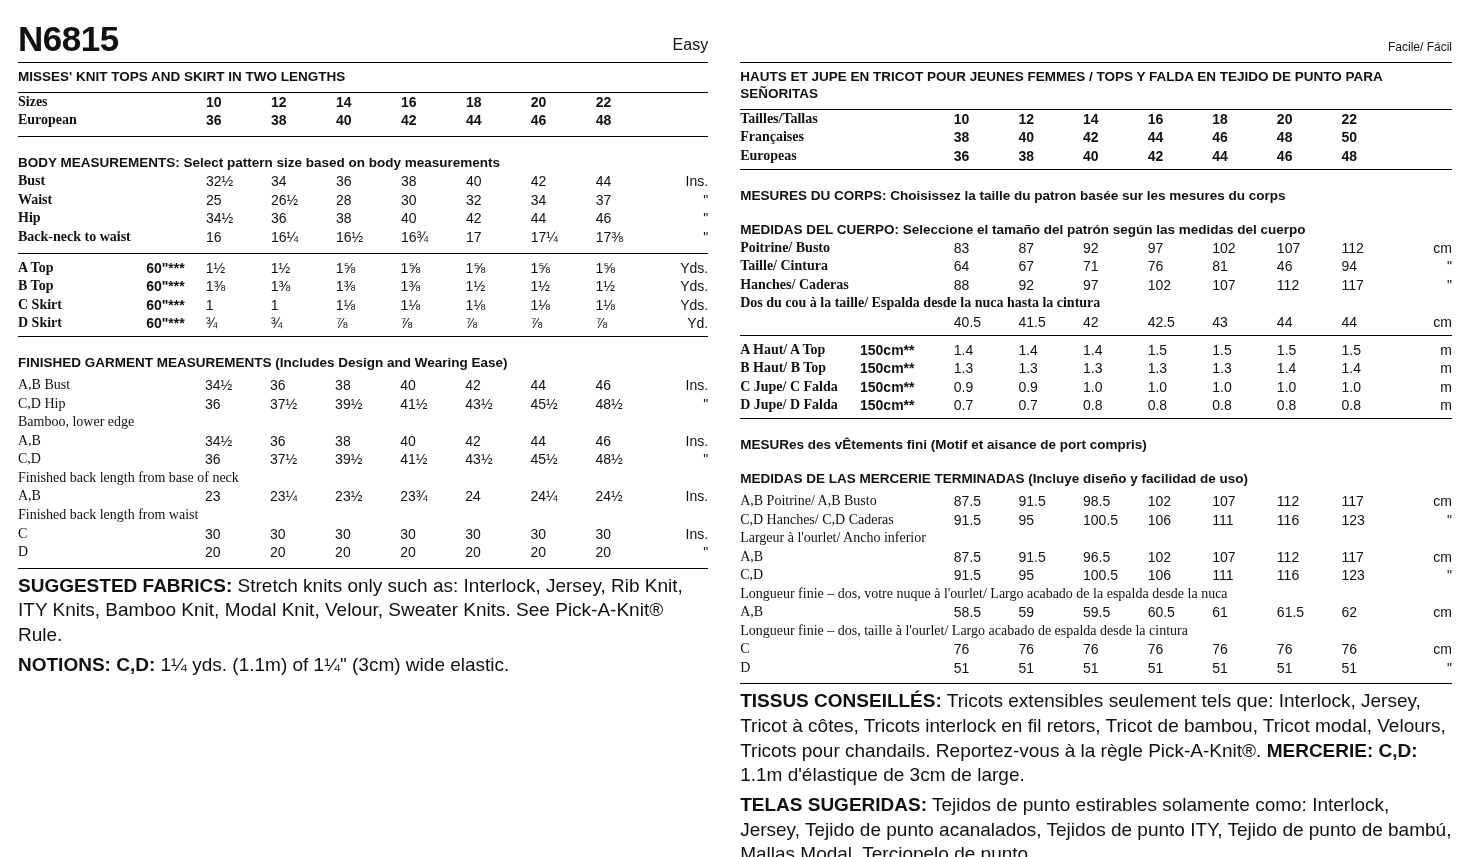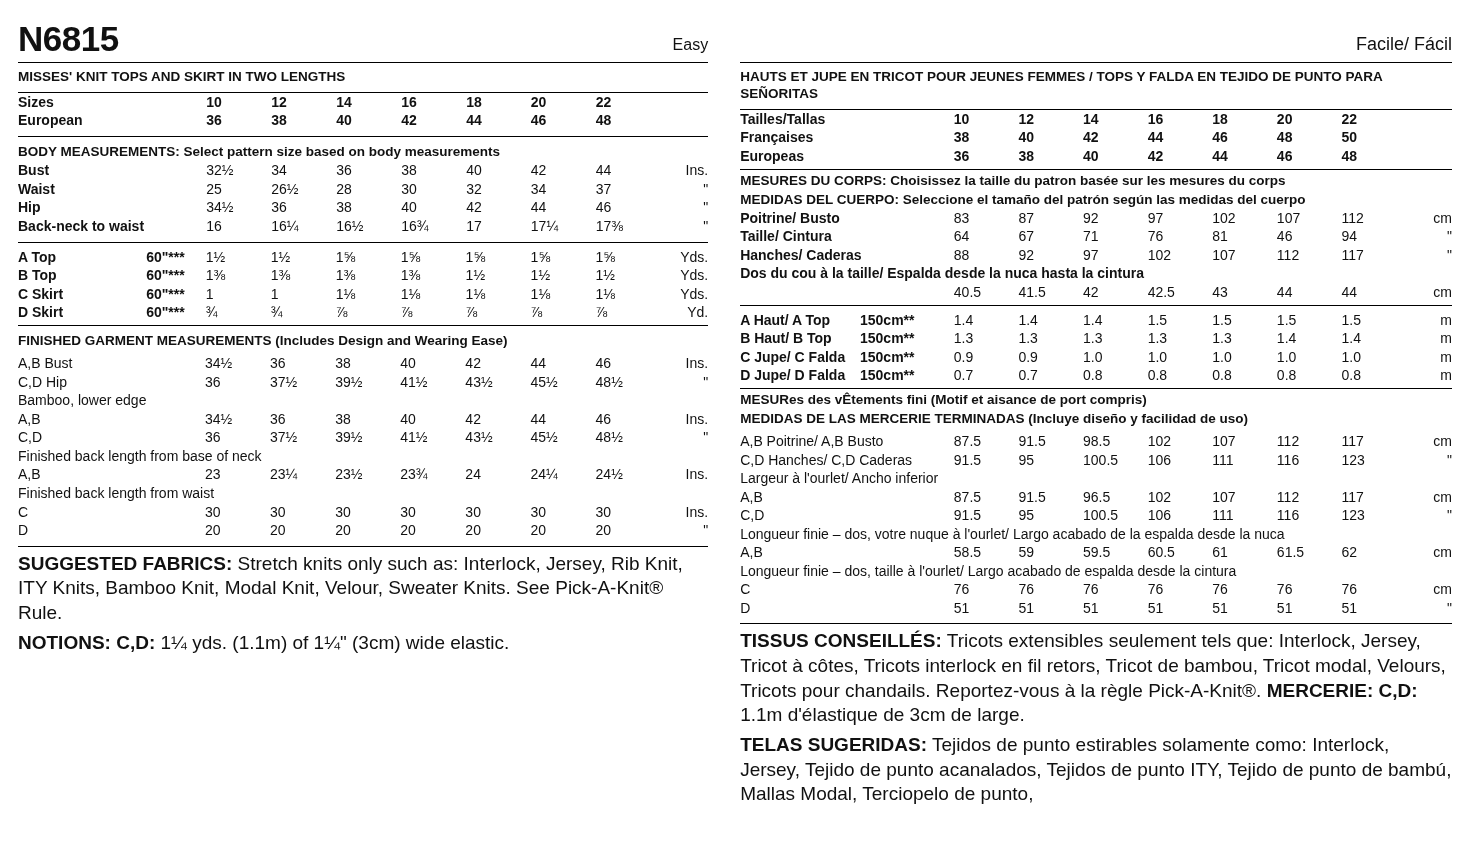--- a/index.html
+++ b/index.html
@@ -54,21 +54,21 @@
     padding-bottom: 3px;
     margin-left: 20px;
   }
   .hdr-right {
     display: flex;
     align-items: flex-end;
     justify-content: flex-end;
     height: 46px;
   }
   .difficulty-fr {
-    font-size: 18px;
+    font-size: 12px;
     line-height: 1;
     padding-bottom: 3px;
   }
 
   .rule {
     border-top: 1px solid #000;
     margin: 6px 0 0 0;
     height: 0;
   }
 
@@ -91,21 +91,21 @@
     width: 100%;
     font-size: 14px;
     line-height: 1.18;
   }
   td {
     padding: 1px 0 1px 0;
     vertical-align: bottom;
     white-space: nowrap;
   }
   .b { font-weight: bold; }
-  .lbl { text-align: left; }
+  .lbl { text-align: left; font-family: Liberation Serif, serif; }
   .num { text-align: left; }
   .unit { text-align: right; }
   .span { text-align: left; }
 
   
   .t-left col.c0 { width: 190px; }
   .t-left col.cn { width: 66px; }
   .t-left col.cu { width: 48px; }
 
   
@@ -118,26 +118,26 @@
     border-top: 1px solid #000;
     height: 1px;
     padding: 0;
   }
   .gap-sm { height: 7px; }
   .gap-xs { height: 4px; }
 
   .sect-head {
     font-weight: bold;
     font-size: 13.5px;
-    padding-top: 6px;
+    padding-top: 17px;
   }
   .sect-head-r {
     font-weight: bold;
     font-size: 13.5px;
-    padding-top: 2px;
+    padding-top: 17px;
   }
 
   .footnote {
     font-size: 19px;
     line-height: 1.3;
     margin-top: 5px;
   }
   .footnote .b { font-weight: bold; }
 
   .hr-strong {

